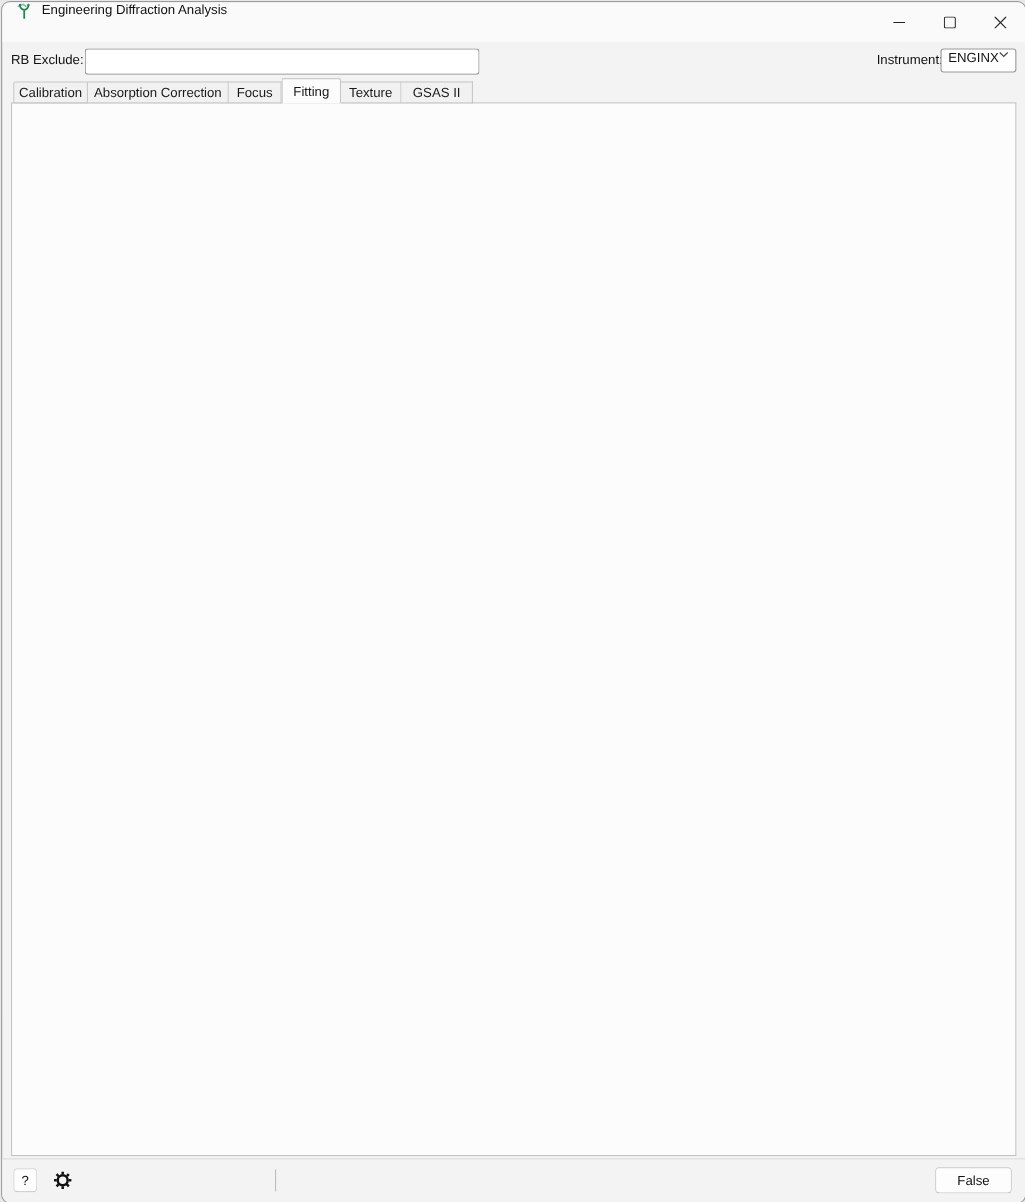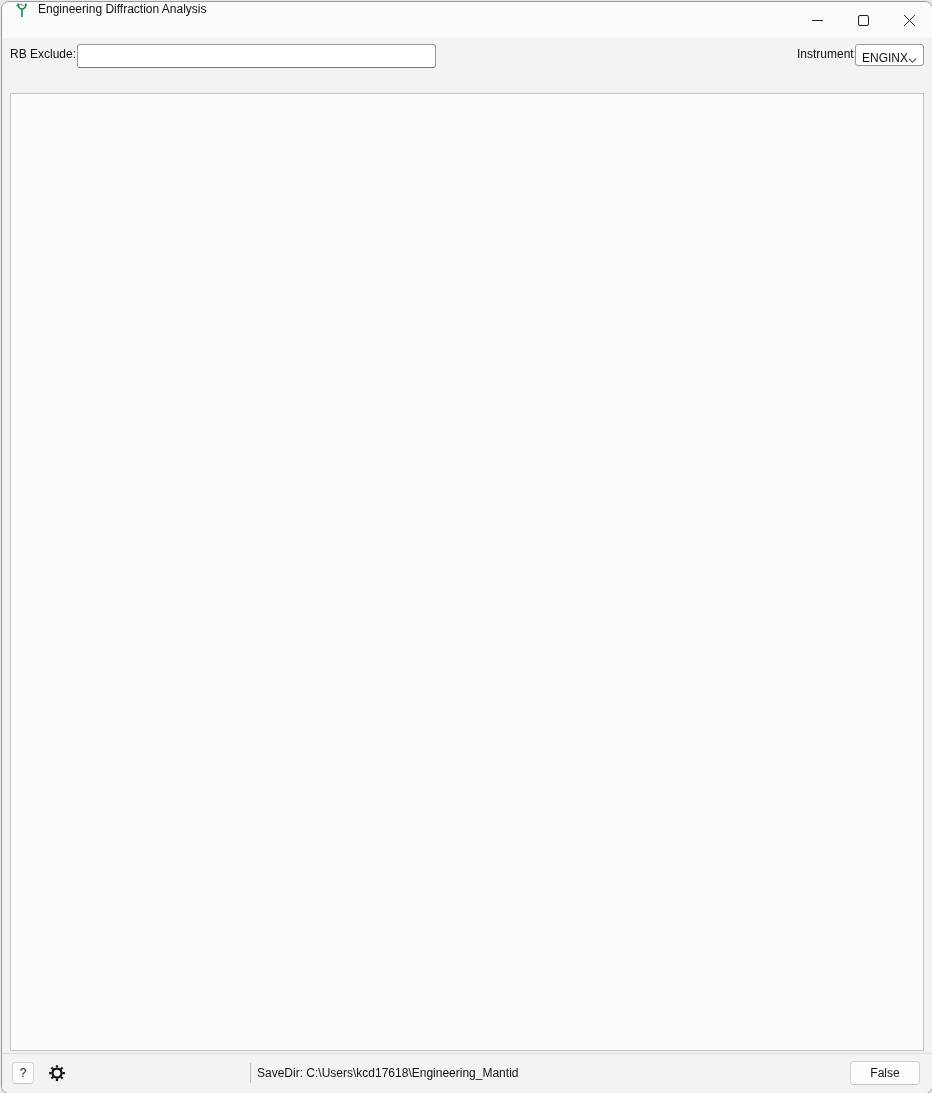--- a/index.html
+++ b/index.html
@@ -8,21 +8,21 @@
   
   .titlebar{position:absolute;left:0;top:0;width:100%;height:36px;background:#fafafa;display:flex;align-items:flex-start;}
   .titlebar .app-icon{margin:0 8px 0 12px;width:16px;height:16px;}
   .title-text{font-size:12px;color:#111;}
   .win-controls{position:absolute;right:0;top:0;height:36px;display:flex;}
   .win-btn{width:46px;height:36px;display:flex;align-items:center;justify-content:center;}
   
   .rb-row{position:absolute;left:0;top:36px;width:100%;height:32px;}
   .lbl{position:absolute;font-size:12px;color:#111;}
   .textbox{position:absolute;background:#fff;border:1px solid #999;border-bottom-color:#777;border-radius:3px;height:20px;}
-  .combo{position:absolute;background:#fff;border:1px solid #999;border-radius:3px;height:20px;display:flex;align-items:flex-end;
+  .combo{position:absolute;background:#fff;border:1px solid #999;border-radius:3px;height:20px;display:flex;align-items:flex-start;
          padding:0 6px;font-size:12px;color:#111;justify-content:space-between;}
   .combo.disabled{background:#f6f6f6;color:#9b9b9b;}
   .chevd{width:9px;height:9px;flex:0 0 auto;}
   
   .tabbar{position:absolute;left:10px;top:69px;height:23px;display:flex;z-index:4;}
   .tab{box-sizing:border-box;height:20px;margin-top:3px;background:#f1f1f1;border:1px solid #c8c8c8;border-left-width:0;
        display:flex;align-items:center;justify-content:center;font-size:12px;padding:0 4px;}
   .tab:first-child{border-left-width:1px;border-top-left-radius:2px;}
   .tab.sel{height:23px;margin-top:0;background:#fcfcfc;border-left-width:1px;border-bottom:none;border-radius:2px 2px 0 0;z-index:5;}
   .pane{position:absolute;left:8px;top:91px;width:914px;height:958px;background:#fcfcfc;border:1px solid #c4c4c4;box-sizing:border-box;z-index:1;}
@@ -115,20 +115,28 @@
     <input class="textbox" style="left: 75px; top: 6px; width: 353px;" value="">
     <span class="lbl" style="left:795px;top:9px;">Instrument:</span>
     <div class="combo" style="left:853px;top:6px;width:55px;">
       <span>ENGINX</span>
       <svg class="chevd" viewBox="0 0 10 8">
           <path d="M1 2 L5 6 L9 2" stroke="#444" stroke-width="1.2" fill="none"></path>
         </svg>
     </div>
   </div>
 
+  <div class="tabbar">
+    <div class="tab" style="width:68px">Calibration</div>
+    <div class="tab" style="width:128px">Absorption Correction</div>
+    <div class="tab" style="width:48px">Focus</div>
+    <div class="tab sel" style="width:54px">Fitting</div>
+    <div class="tab" style="width:55px">Texture</div>
+    <div class="tab" style="width:65px">GSAS II</div>
+  </div>
 
   <div class="pane"></div>
 
   <div class="groupbox" style="left:30px;top:112px;width:870px;height:104px;">
     <span class="gb-title">Load Focused Data</span>
     <input class="textbox" style="left: 8px; top: 12px; width: 766px;" value="C:/Users/kcd17618/Engineering_Mantid/User/North/Focus/ENGINX_305761_307521_bank_1_dSpacing.nxs">
     <div class="btn" style="left:788px;top:12px;width:68px;height:22px;">
       <span>Browse</span>
     </div>
     <span class="lbl" style="left:8px;top:45px;">Browse Filters:</span>
@@ -620,19 +628,18 @@
     <div class="btn" style="left:10px;top:8px;width:22px;height:22px;">
       <span>?</span>
     </div>
     <div style="position:absolute;left:44px;top:8px;width:22px;height:22px;display:flex;align-items:center;justify-content:center;">
       <svg width="18" height="18" viewBox="0 0 16 16">
         <circle cx="8" cy="8" r="4" stroke="#111" stroke-width="2" fill="none"></circle>
         <path d="M12.8 8 H15 M11.39 11.39 L12.95 12.95 M8 12.8 V15 M4.61 11.39 L3.05 12.95 M3.2 8 H1 M4.61 4.61 L3.05 3.05 M8 3.2 V1 M11.39 4.61 L12.95 3.05" stroke="#111" stroke-width="2" fill="none"></path>
         </svg>
     </div>
     <div class="vsep" style="left:248px;"></div>
-    <div class="sb-text" style="left:255px;">SaveDir: C:\Users\kcd17618\Engineering_Mantid</div>
     <div class="btn" style="left:848px;top:7px;width:70px;height:24px;">
       <span>False</span>
     </div>
   </div>
 
 </div>
 
 </body></html>

